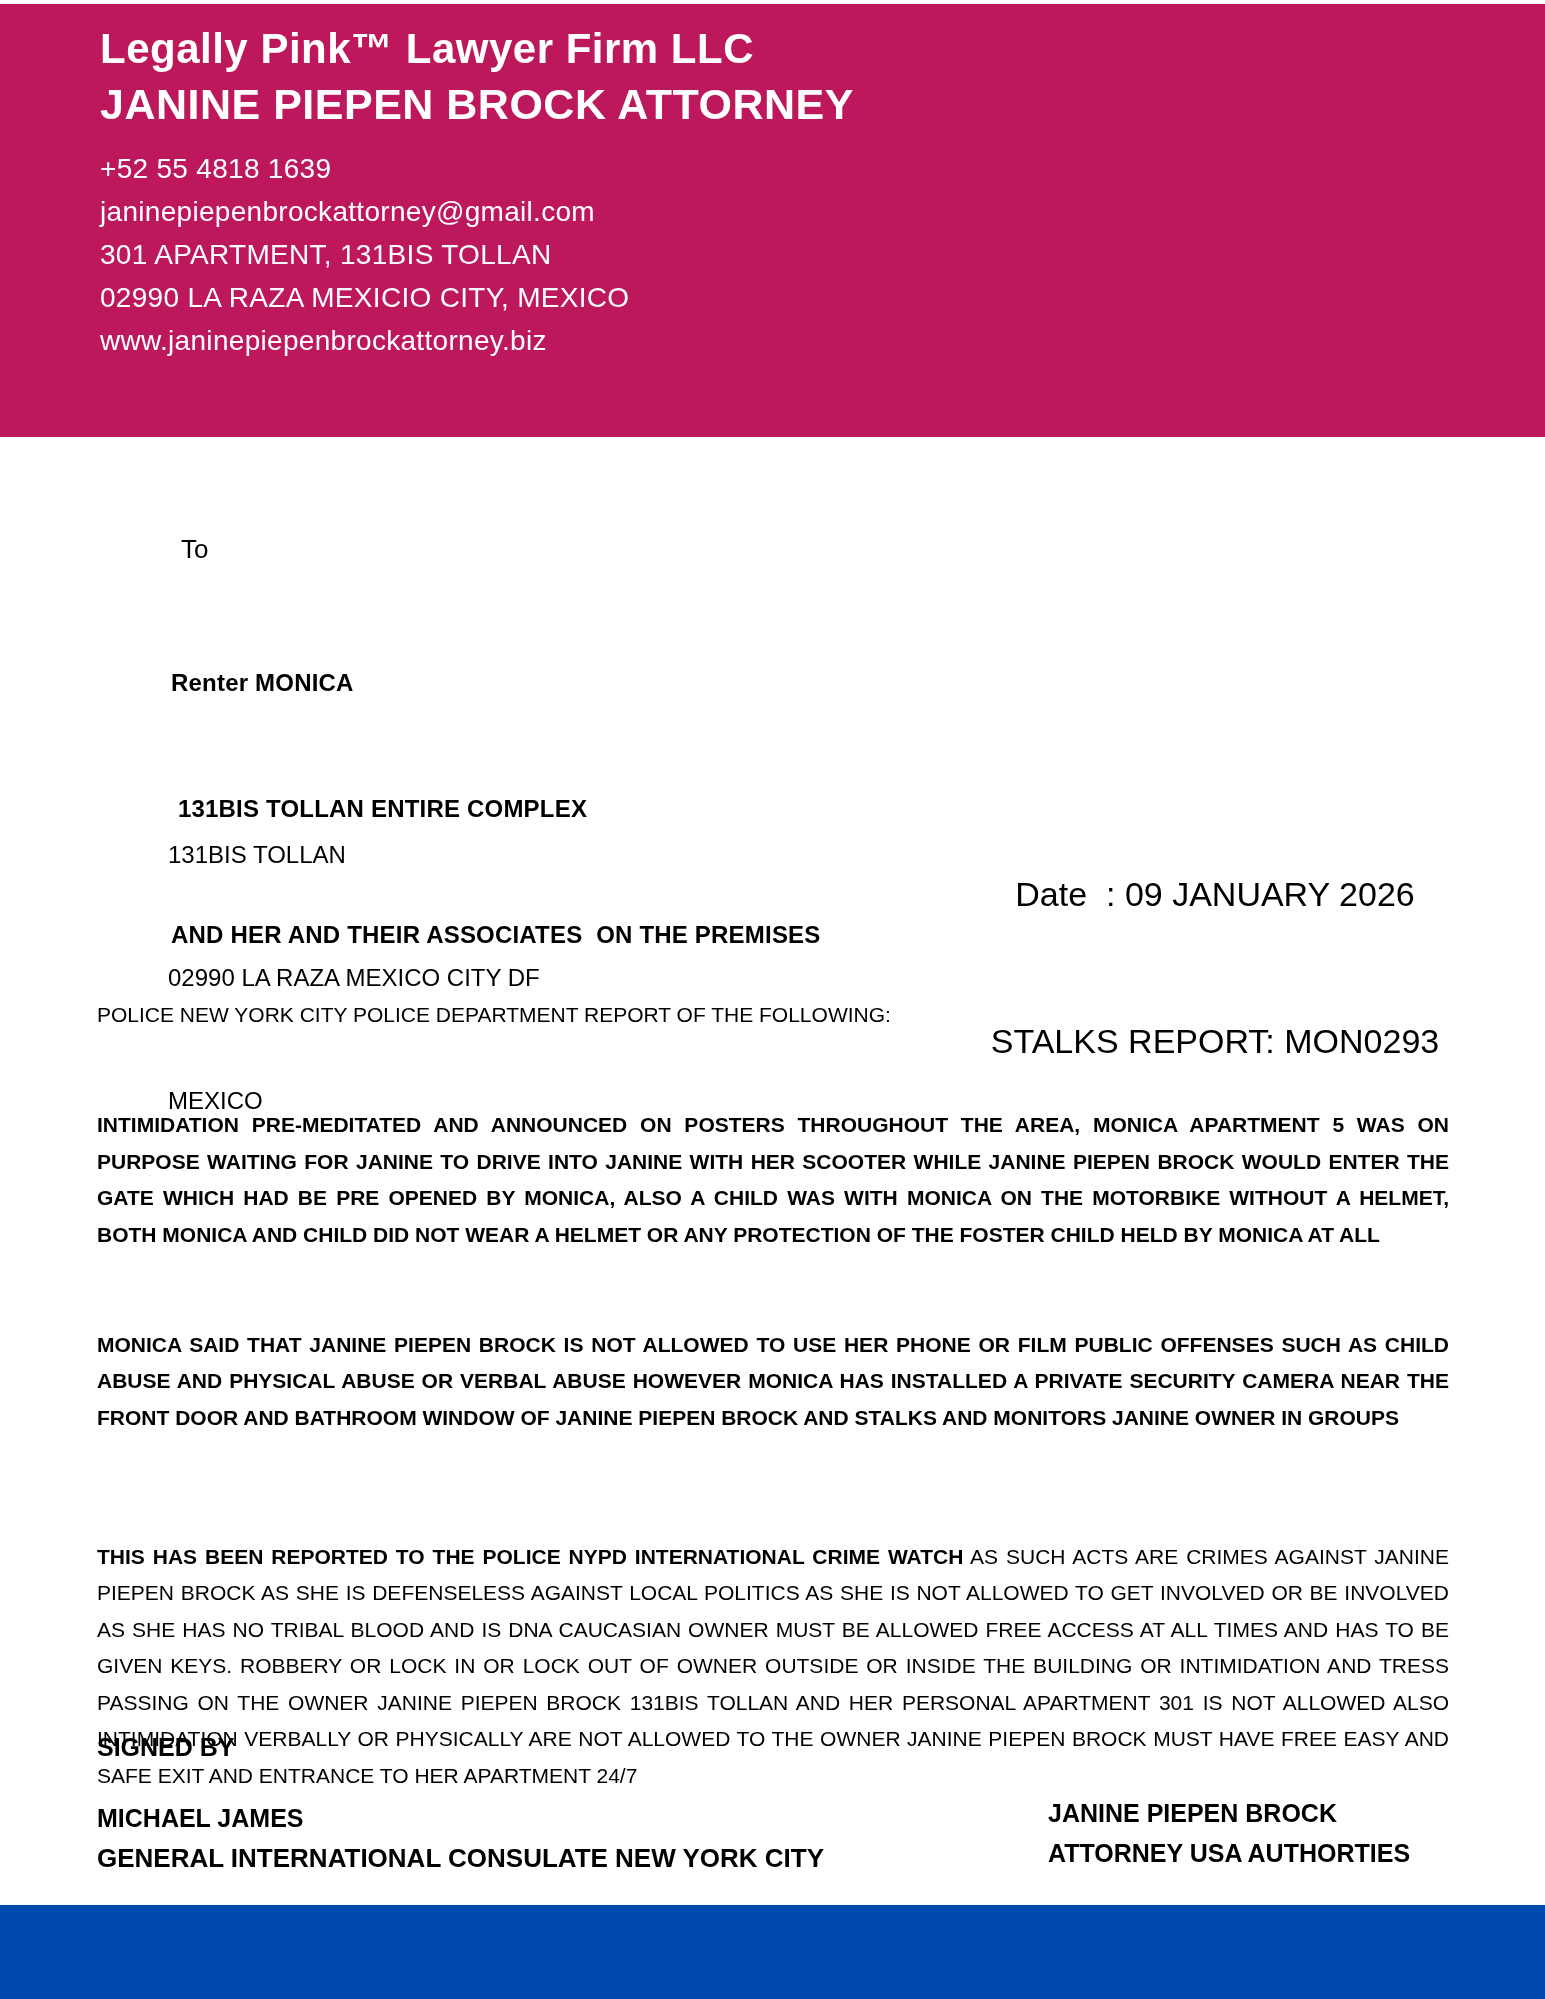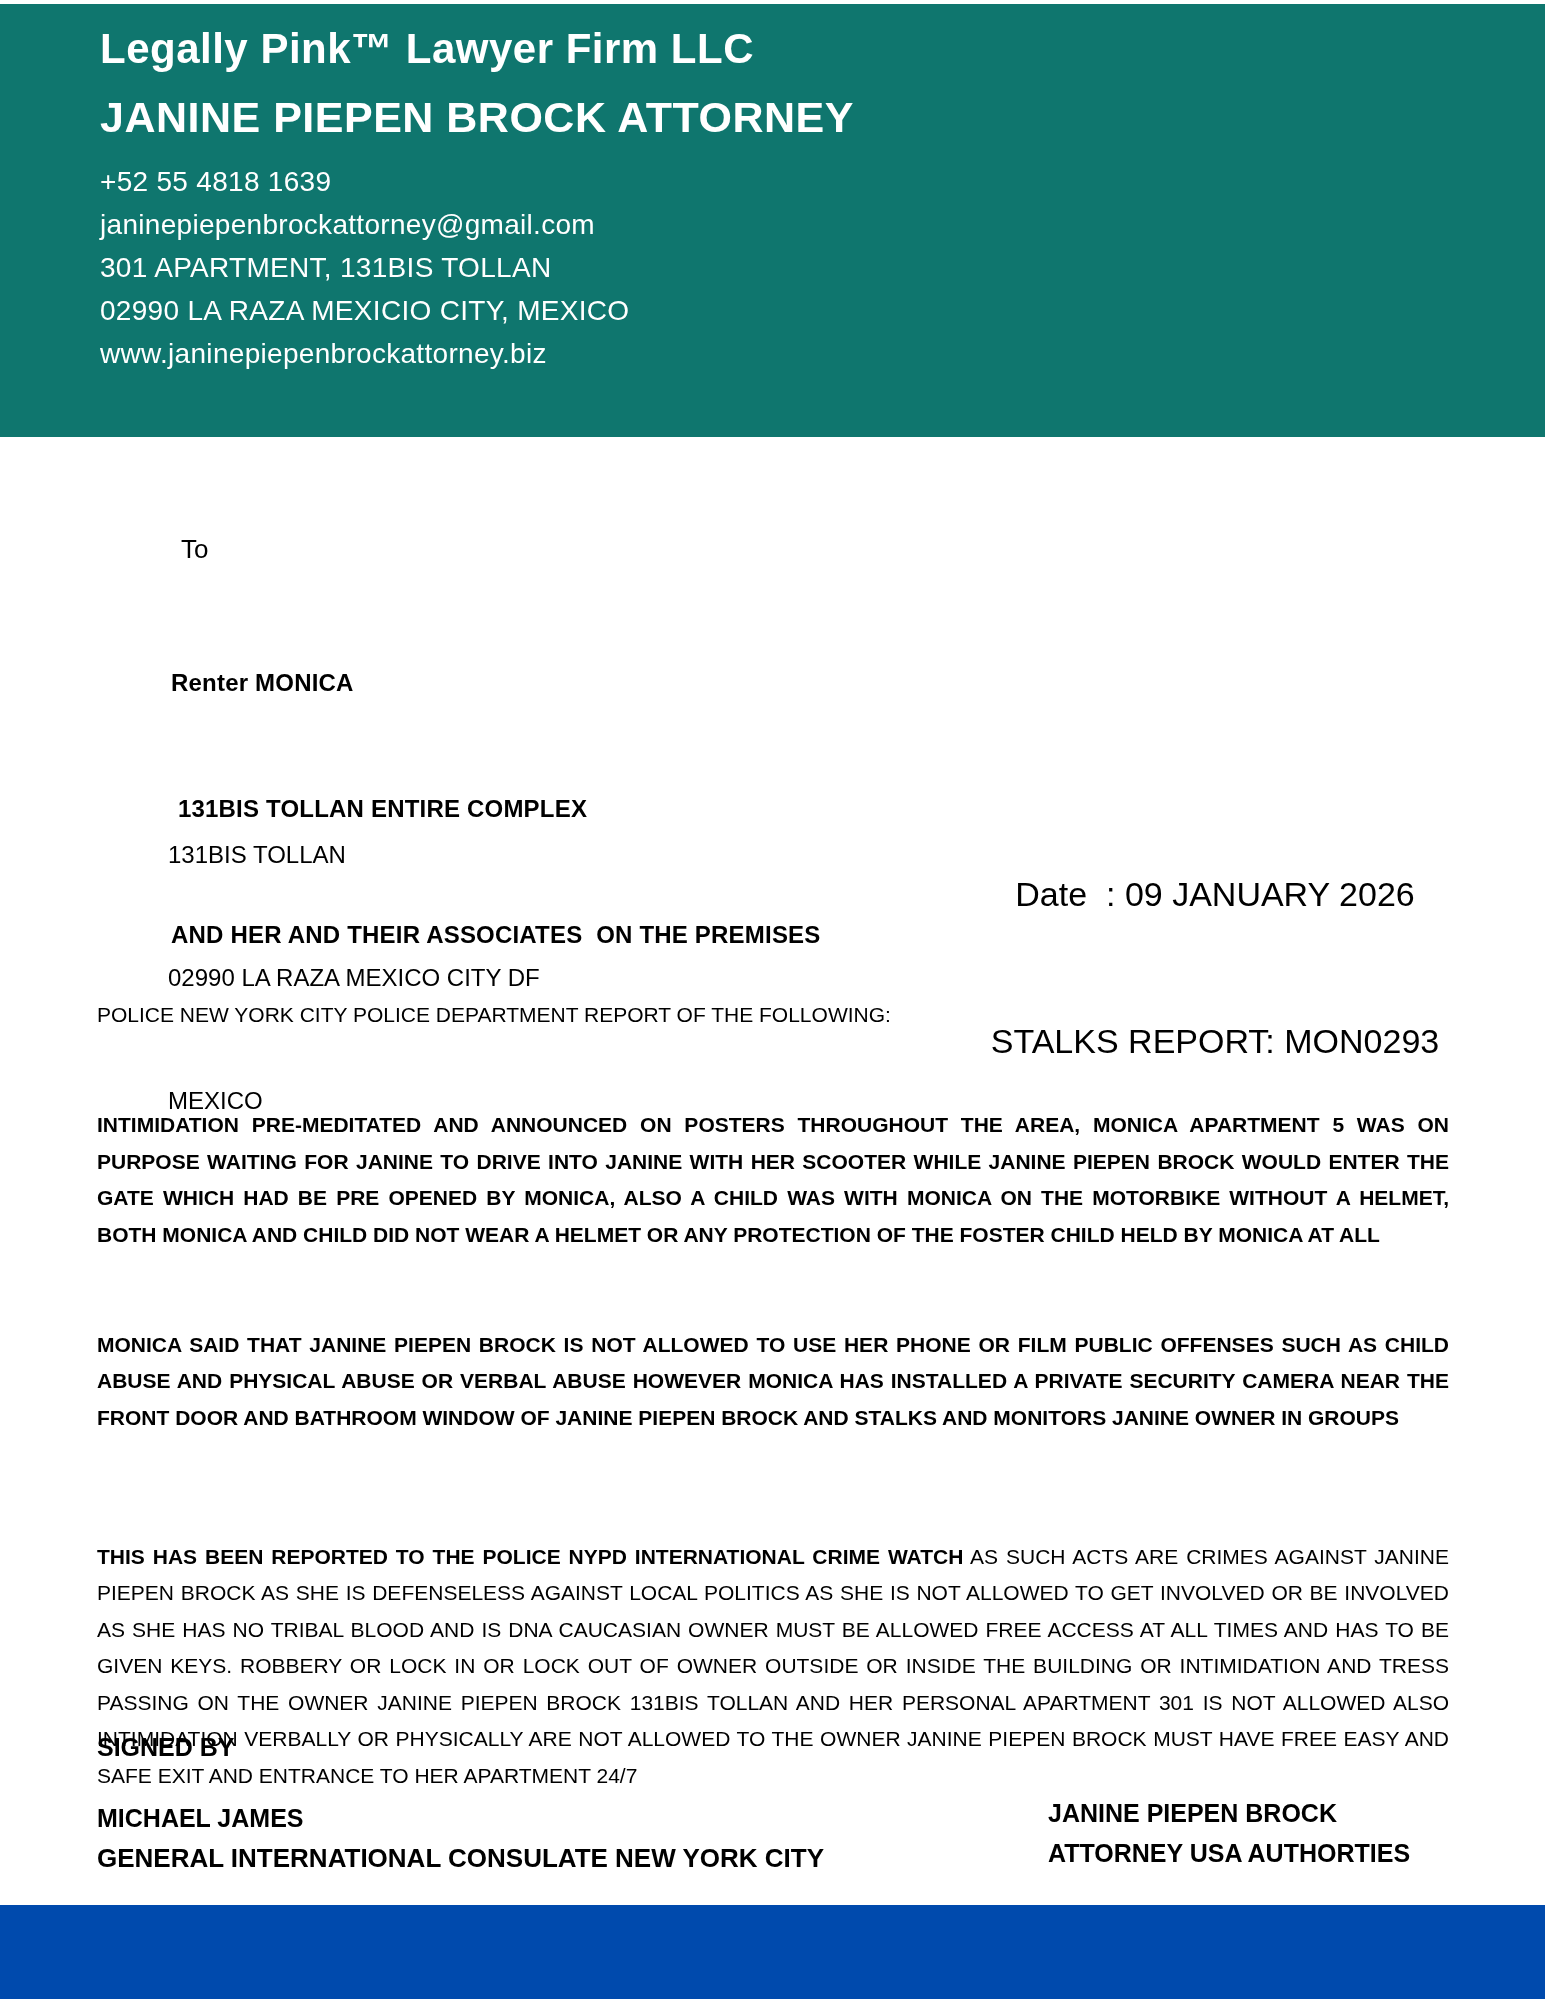--- a/index.html
+++ b/index.html
@@ -10,37 +10,37 @@
     background: #ffffff;
     font-family: "Liberation Sans", sans-serif;
     color: #000000;
     overflow: hidden;
   }
   
   .header {
     position: absolute;
     left: 0; right: 0; top: 4px;
     height: 433px;
-    background: #0f766e;
+    background: #be185d;
     color: #ffffff;
     box-sizing: border-box;
     padding: 20px 40px 0 100px;
   }
   .firm-name {
     font-size: 42px;
     font-weight: bold;
     letter-spacing: 0.5px;
     line-height: 50px;
   }
   .attorney-name {
     font-size: 43px;
     font-weight: bold;
     letter-spacing: 0.5px;
     line-height: 50px;
-    margin-top: 18px;
+    margin-top: 5px;
   }
   .header-contacts { margin-top: 18px; }
   .header-contacts .contact-line {
     font-size: 28px;
     line-height: 43px;
     font-weight: normal;
     letter-spacing: 0.3px;
     white-space: pre-wrap;
   }
   

